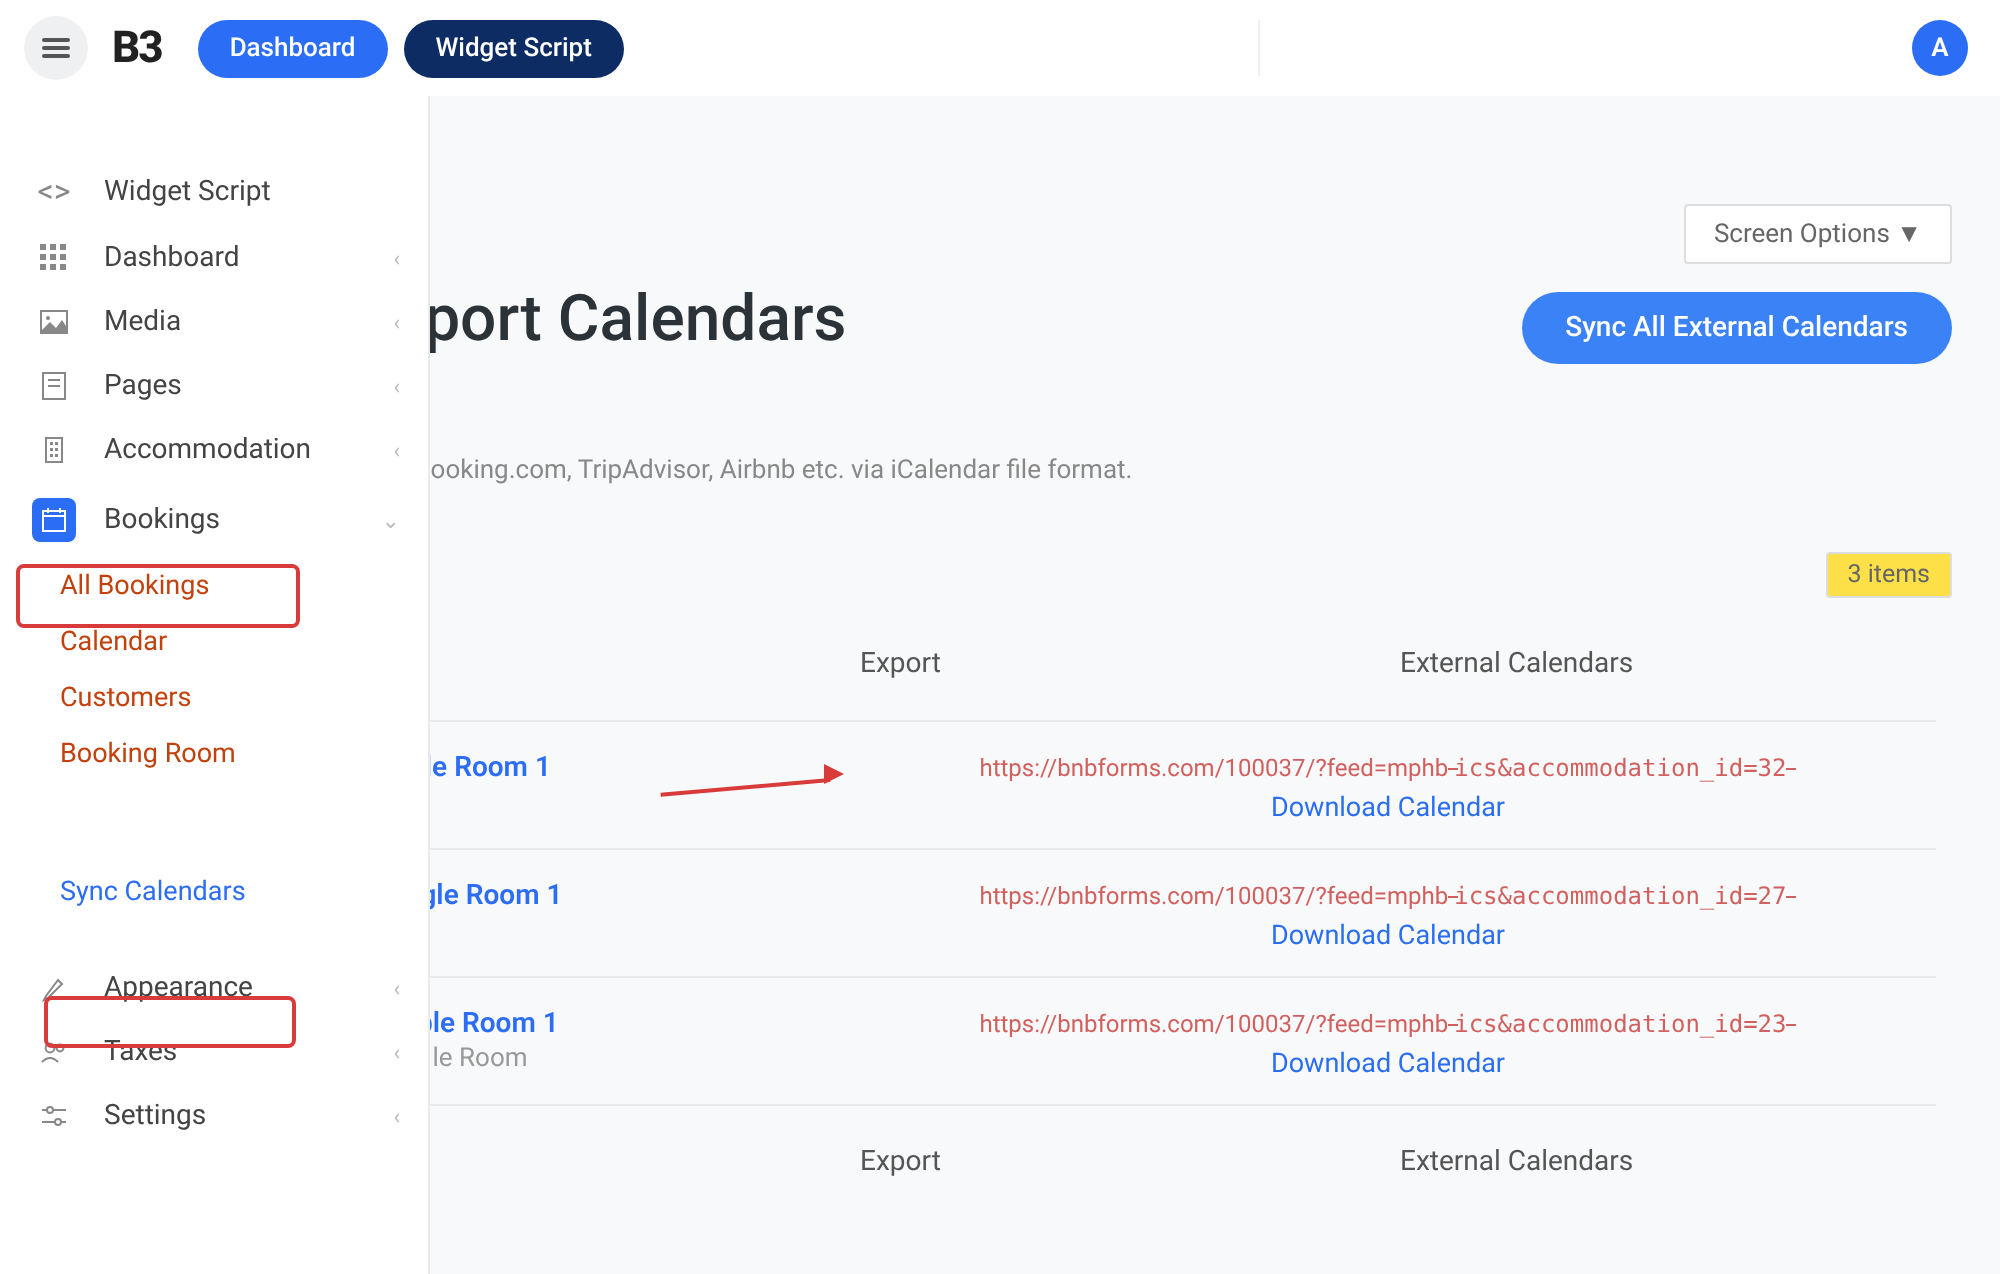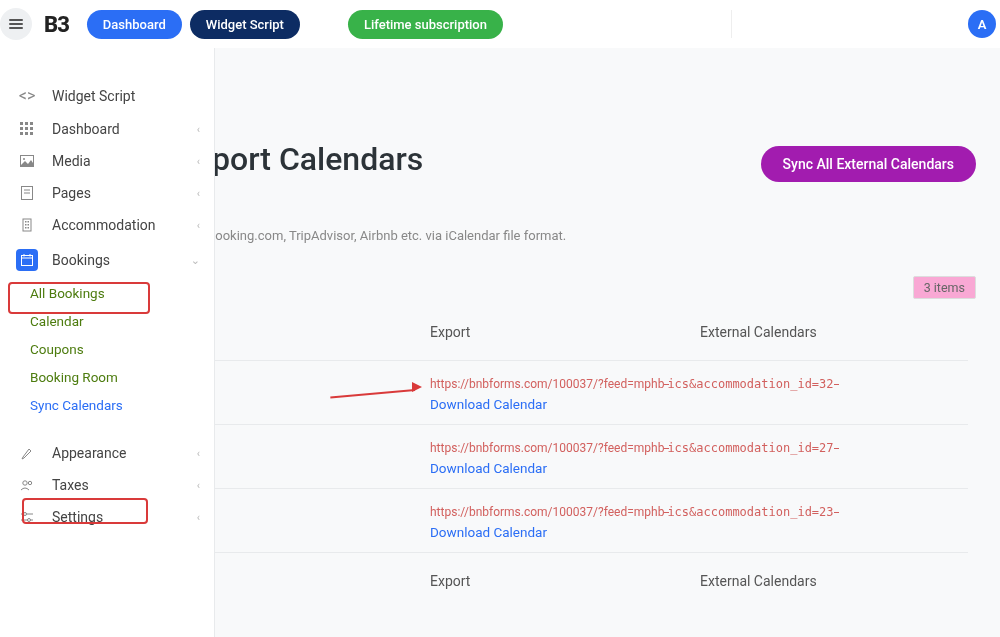--- a/index.html
+++ b/index.html
@@ -1,59 +1,59 @@
 <!DOCTYPE html>
 <html><head>
 <meta charset="utf-8">
 <style>
 * { margin:0; padding:0; box-sizing:border-box; font-family:-apple-system,BlinkMacSystemFont,"Segoe UI",Roboto,sans-serif; }
 body { width:1000px; height:637px; background:#f8f9fa; overflow:hidden; position:relative; }
 
 
-.topbar { position:absolute; top:0; left:0; right:0; height:48px; background:#fff; display:flex; align-items:center; padding:0 0; z-index:5; }
+.topbar { position:absolute; top:0; left:0; right:0; height:48px; background:#fff; display:flex; align-items:center; padding:0 12px; z-index:5; }
 .hamburger { width:32px; height:32px; border-radius:50%; background:#eef0f2; display:flex; align-items:center; justify-content:center; cursor:pointer; }
 .hamburger-lines { width:14px; height:10px; display:flex; flex-direction:column; justify-content:space-between; }
 .hamburger-lines span { height:2px; background:#555; border-radius:1px; }
 .logo { font-weight:800; font-size:22px; color:#222; margin:0 18px 0 12px; letter-spacing:-1px; }
 .pill { padding:7px 16px; border-radius:18px; font-size:13px; margin-right:8px; cursor:pointer; color:#fff; font-weight:500; }
 .pill.blue { background:#2b6ef5; }
 .pill.navy { background:#0d2c63; }
 .pill.green { background:#38b249; margin-left:40px; }
 .avatar { width:28px; height:28px; border-radius:50%; background:#2b6ef5; color:#fff; display:flex; align-items:center; justify-content:center; font-size:13px; font-weight:600; margin-left:auto; margin-right:4px; }
 .avatar-sep { width:1px; height:28px; background:#eee; margin-left:auto; margin-right:16px; }
 
 
 .sidebar { position:absolute; top:48px; left:0; width:215px; bottom:0; background:#fff; border-right:1px solid #e8eaec; padding:30px 0 0 0; z-index:10; overflow:visible; }
 .side-item { display:flex; align-items:center; padding:8px 12px 8px 16px; cursor:pointer; position:relative; color:#444; }
 .side-item .icon-box { width:22px; display:flex; justify-content:center; color:#888; }
 .side-item.active .icon-box { background:#2b6ef5; color:#fff; width:22px; height:22px; border-radius:4px; display:flex; align-items:center; justify-content:center; }
 .side-item .label { font-size:14px; margin-left:14px; color:#444; }
 .side-item .chev { position:absolute; right:14px; color:#bbb; font-size:11px; }
-.side-sub { padding:6px 0 6px 30px; font-size:13.5px; color:#4d7c0f; cursor:pointer; }
-.side-sub.active { color:#2b6ef5; }
+.side-sub { padding:6px 0 6px 30px; font-size:13.5px; color:#c2410c; cursor:pointer; }
+.side-sub.active { color:#2b6ef5;margin-top:41px; }
 .highlight-red { border:2px solid #d93a3a; border-radius:4px; }
 .hl-bookings { position:absolute; left:8px; top:234px; width:142px; height:32px; pointer-events:none; }
 .hl-sync { position:absolute; left:22px; top:450px; width:126px; height:26px; pointer-events:none; }
 
 
 .main { position:absolute; top:48px; left:0; right:0; bottom:0; padding:0 20px 0 20px; }
 .screen-opts { position:absolute; top:54px; right:24px; border:1px solid #ddd; background:#fff; padding:6px 14px; font-size:13px; color:#666; cursor:pointer; border-radius:2px; }
 .page-title { position:absolute; top:92px; left:50px; font-size:32px; font-weight:500; color:#2c3338; }
-.sync-btn { position:absolute; top:98px; right:24px; background:#a21caf; color:#fff; padding:10px 22px; border-radius:20px; font-size:14px; font-weight:500; cursor:pointer; }
+.sync-btn { position:absolute; top:98px; right:24px; background:#3b82f6; color:#fff; padding:10px 22px; border-radius:20px; font-size:14px; font-weight:500; cursor:pointer; }
 .desc { position:absolute; top:180px; left:50px; font-size:13px; color:#888; }
-.items-badge { position:absolute; right:24px; border:1px solid #ddd; background:#f9a8d4; padding:3px 10px; font-size:12.5px; color:#666; border-radius:2px;margin-left:32px; }
+.items-badge { position:absolute; right:24px; border:1px solid #ddd; background:#fde047; padding:3px 10px; font-size:12.5px; color:#666; border-radius:2px;margin-left:32px; }
 .items-top { top:228px; }
 
 
 .table-wrap { position:absolute; top:264px; left:20px; right:32px; }
 .thead { display:flex; padding:12px 10px 20px 30px; font-size:14px; color:#555; }
 .col-acc { flex:0 0 380px; }
 .col-exp { flex:0 0 270px; }
 .col-ext { flex:1; }
-.trow { display:flex; padding:12px 10px 12px 30px; border-top:1px solid #e8eaec; align-items:flex-start; }
+.trow { display:flex; padding:12px 10px 12px 30px; border-top:1px solid #e8eaec; align-items:flex-start;text-align:center; }
 .acc-link { color:#2b6ef5; font-weight:600; font-size:14px; cursor:pointer; }
 .acc-sub { color:#999; font-size:13px; margin-top:2px; }
 .export-url { font-family:ui-monospace,Menlo,Consolas,monospace; font-size:12px; color:#d2605e; word-break:break-all; white-space:nowrap; }
 .export-url::after { content:""; display:inline-block; width:5px; border-top:1px solid #d2605e; vertical-align:middle; margin:0 0px; }
 .dl { color:#2b6ef5; font-size:13.5px; margin-top:4px; cursor:pointer; }
 .thead2 { display:flex; padding:20px 10px 12px 30px; font-size:14px; color:#555; border-top:1px solid #e8eaec; }
 
 
 .arrow { position:absolute; top:330px; left:330px; width:90px; height:16px; pointer-events:none; }
 .arrow-line { position:absolute; top:11px; left:0; width:85px; height:1.5px; background:#d93a3a; transform:rotate(-5deg); transform-origin:right center; }
@@ -66,26 +66,26 @@
   <div class="hamburger">
     <div class="hamburger-lines">
         <span></span>
         <span></span>
         <span></span>
       </div>
   </div>
   <div class="logo">B3</div>
   <div class="pill blue">Dashboard</div>
   <div class="pill navy">Widget Script</div>
-  <div class="pill green">Lifetime subscription</div>
   <div class="avatar-sep"></div>
   <div class="avatar">A</div>
 </div>
 
 <div class="main">
+  <div class="screen-opts">Screen Options ▼</div>
   <div class="page-title">port and Export Calendars</div>
   <div class="sync-btn">Sync All External Calendars</div>
   <div class="desc">oss all online channels like Booking.com, TripAdvisor, Airbnb etc. via iCalendar file format.</div>
   <div class="items-badge items-top">3 items</div>
 
   <div class="table-wrap">
     <div class="thead">
       <div class="col-acc">ation</div>
       <div class="col-exp">Export</div>
       <div class="col-ext">External Calendars</div>
@@ -202,21 +202,21 @@
           <line x1="3" y1="0" x2="3" y2="2.5" stroke="#fff"></line>
           <line x1="9" y1="0" x2="9" y2="2.5" stroke="#fff"></line>
         </svg>
     </span>
     <span class="label">Bookings</span>
     <span class="chev">⌄</span>
   </div>
 
   <div class="side-sub">All Bookings</div>
   <div class="side-sub">Calendar</div>
-  <div class="side-sub">Coupons</div>
+  <div class="side-sub">Customers</div>
   <div class="side-sub">Booking Room</div>
   <div class="side-sub active">Sync Calendars</div>
 
   <div style="height:18px"></div>
 
   <div class="side-item">
     <span class="icon-box">
       <svg width="14" height="14" viewBox="0 0 14 14">
           <path d="M3 11 L2 13 L4 12 L11 5 L9 3 Z" fill="none" stroke="#888"></path>
         </svg>

